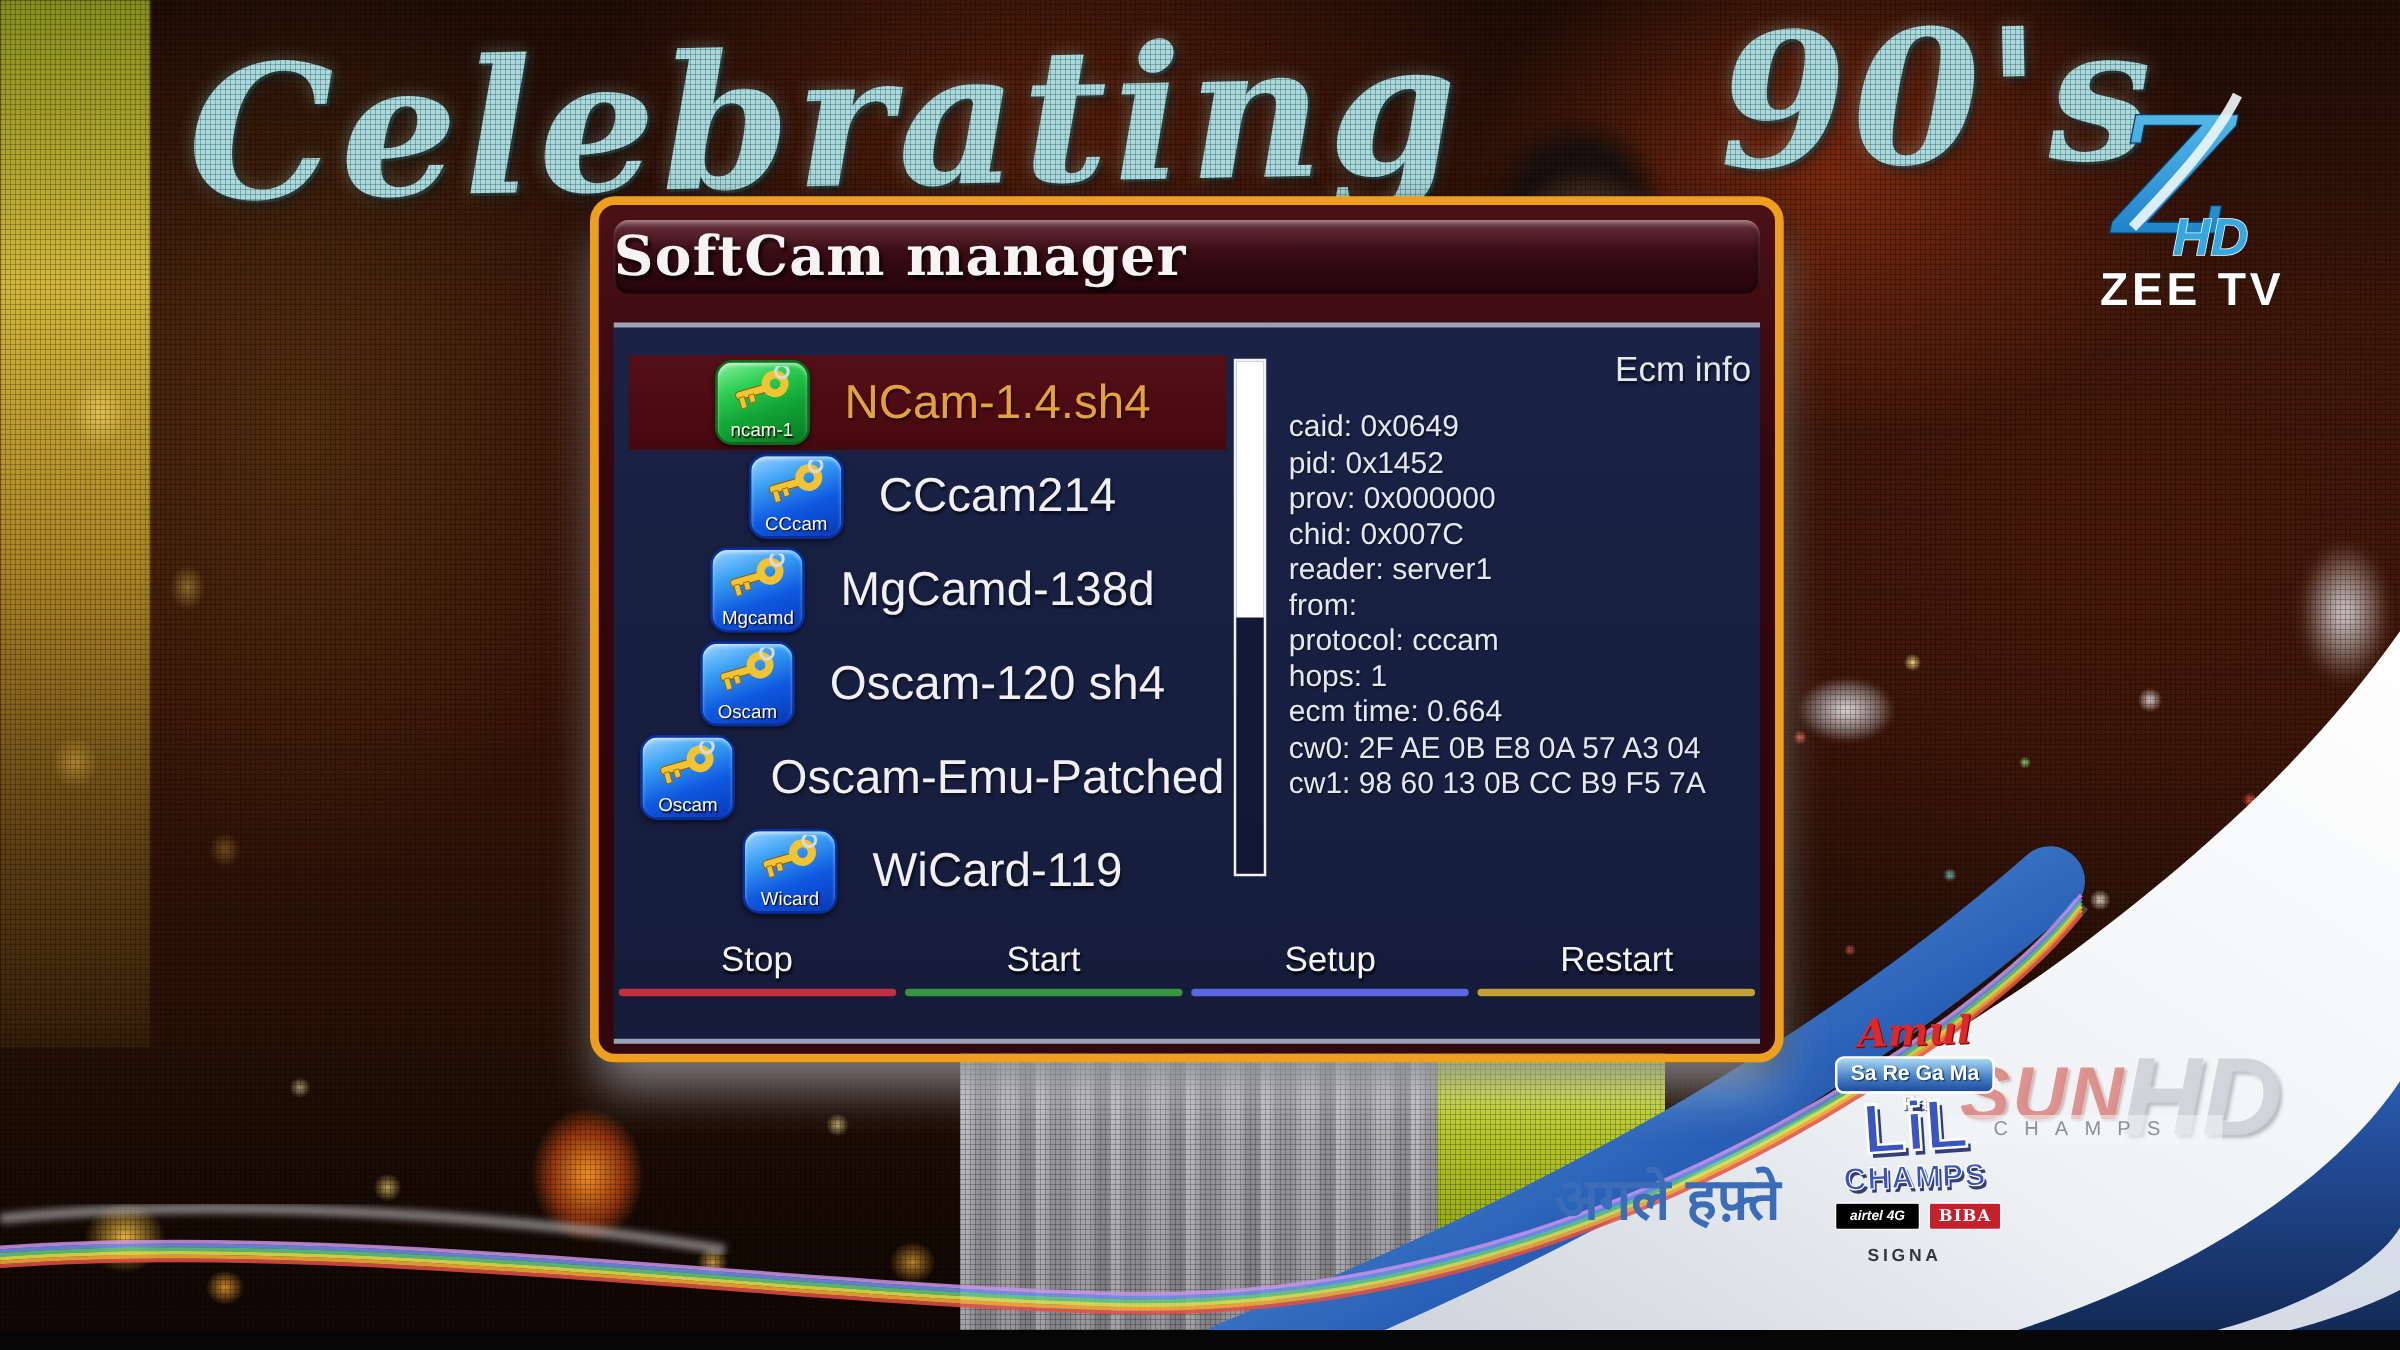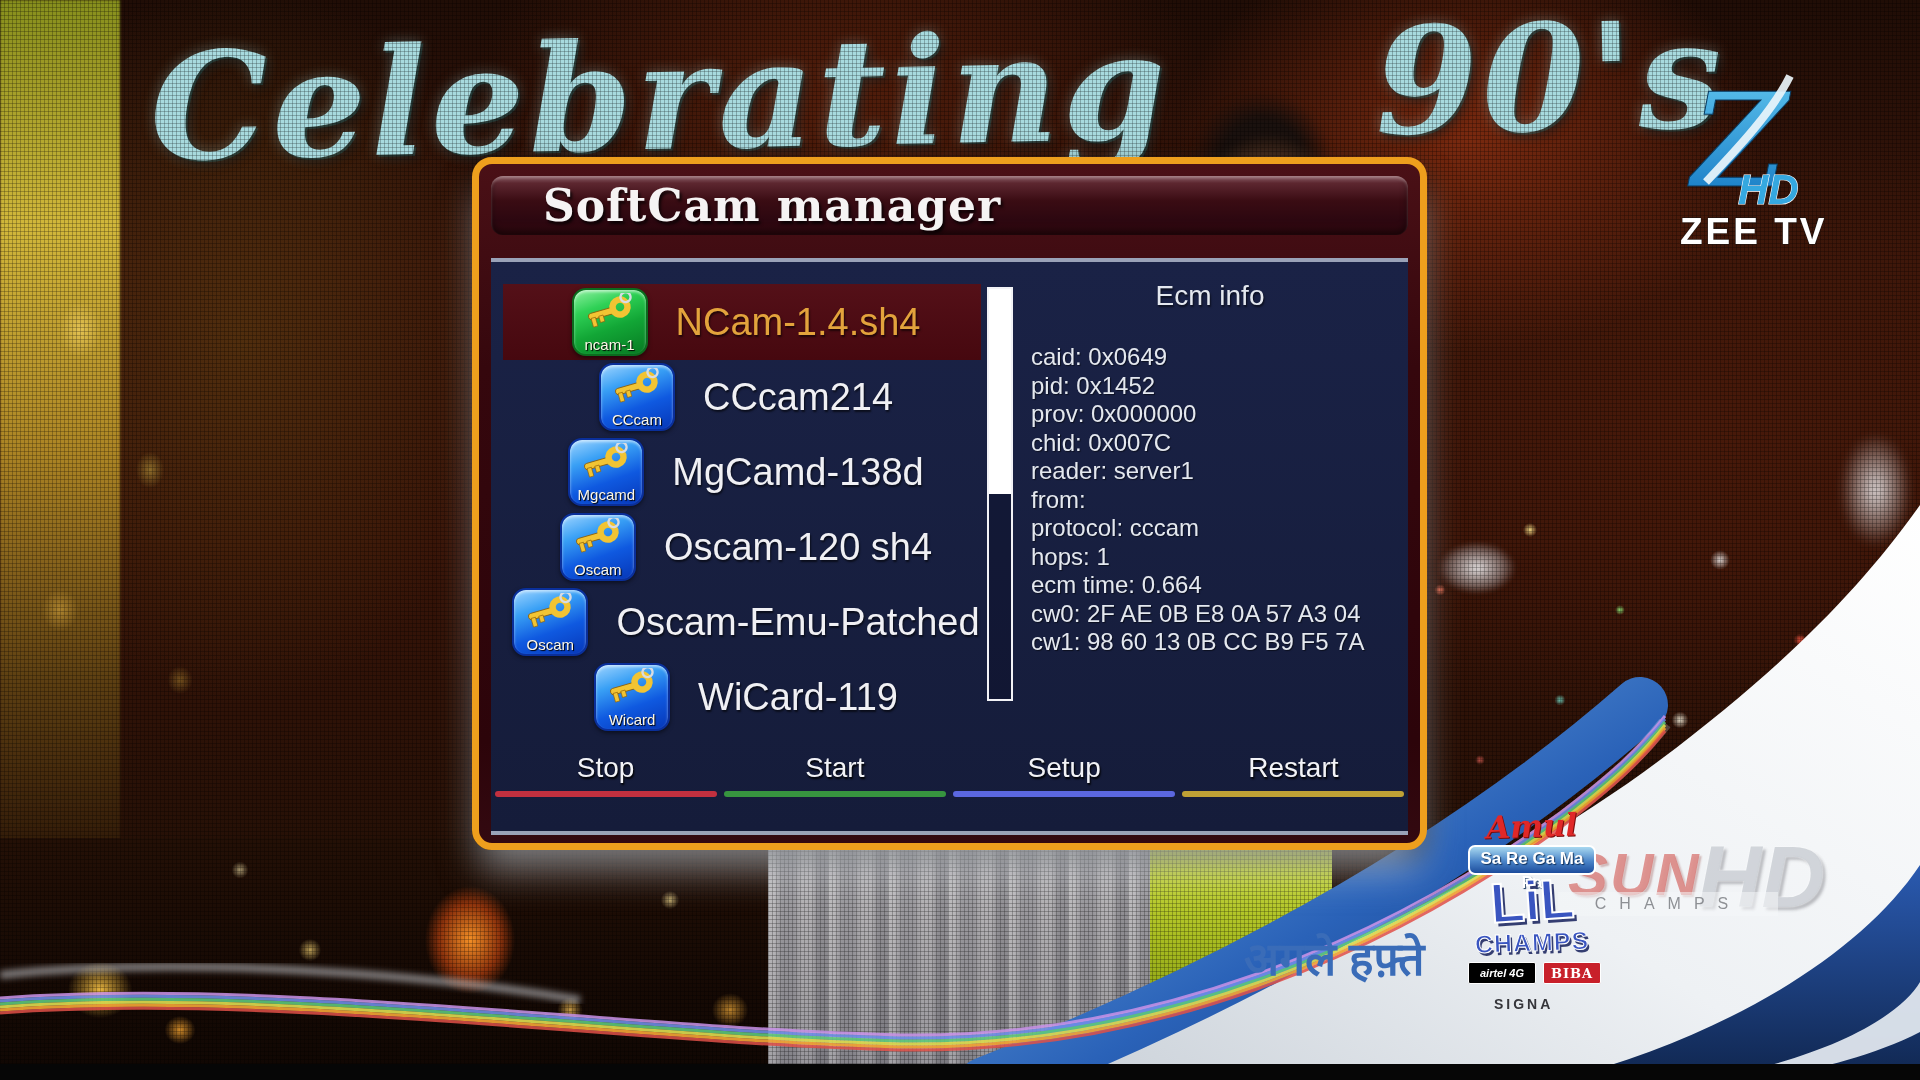--- a/index.html
+++ b/index.html
@@ -98,42 +98,42 @@
   .next-week{left:1244px;top:926px;z-index:5;font-size:46px;font-weight:bold;color:#3a6cb8;}
 
   
   .dialog{left:472px;top:157px;width:955px;height:693px;z-index:10;box-sizing:border-box;
     border:7px solid #ee9f1d;border-radius:20px;
     background:linear-gradient(180deg,#4a1016,#35070d 30%,#2c040a 85%,#330910);
     box-shadow:0 26px 38px -6px rgba(215,220,228,.55),0 10px 24px rgba(0,0,0,.55);}
   .titlebar{position:absolute;left:12px;right:12px;top:12px;height:59px;border-radius:12px;
     background:linear-gradient(180deg,#8c626a 0%,#5d2730 12%,#3a0c13 42%,#2c0710 75%,#33080f 100%);
     box-shadow:inset 0 2px 3px rgba(255,225,225,.3),inset 0 -4px 7px rgba(0,0,0,.55);}
-  .title-text{display:block;padding-left:52px;line-height:60px;font-family:"DejaVu Serif",serif;
+  .title-text{display:block;line-height:60px;font-family:"DejaVu Serif",serif;
     font-weight:bold;font-size:44px;color:#f5f3f3;text-shadow:2px 3px 3px rgba(0,0,0,.75);letter-spacing:1px;}
   .panel{position:absolute;left:12px;right:12px;top:94px;height:569px;
     border-top:4px solid #9aa2b8;border-bottom:4px solid #9aa2b8;
     background:linear-gradient(180deg,#1a2246,#151c3a);}
   .row{position:absolute;left:12px;width:478px;height:76px;display:flex;align-items:center;justify-content:center;}
   .row.selected{background:linear-gradient(180deg,#541018,#46080f);}
   .row-label{margin-left:28px;font-size:38px;color:#f0f0f4;text-shadow:1px 2px 2px rgba(0,0,0,.6);white-space:nowrap;}
   .row.selected .row-label{color:#e3a33c;}
   .cam-icon{position:relative;margin-left:8px;width:72px;height:64px;border-radius:14px;flex:none;}
   .cam-icon.green{background:linear-gradient(160deg,#8ef0a0 0%,#2fd156 28%,#12a636 58%,#077a22 100%);
     border:2px solid #0b6b1e;box-shadow:inset 0 2px 3px rgba(255,255,255,.55),0 2px 4px rgba(0,0,0,.5);}
   .cam-icon.blue{background:linear-gradient(160deg,#9ed4ff 0%,#39a0f5 30%,#0f59e0 62%,#0637b8 100%);
     border:2px solid #0a2f9a;box-shadow:inset 0 2px 3px rgba(255,255,255,.55),0 2px 4px rgba(0,0,0,.5);}
   .cam-key{position:absolute;top:3px;left:50%;transform:translateX(-50%);}
   .cam-label{position:absolute;bottom:1px;left:0;width:100%;text-align:center;font-size:15px;
     color:#fdf8e8;text-shadow:1px 1px 1px #000;}
   .scrollbar{position:absolute;left:496px;top:25px;width:26px;height:414px;box-sizing:border-box;
     border:2px solid #f2f2f6;background:rgba(8,12,34,.35);}
   .scroll-thumb{width:100%;height:50%;background:#fff;}
   .ecm{position:absolute;left:528px;top:18px;width:382px;color:#e4e8ef;}
-  .ecm-title{text-align:center;font-size:28px;margin-bottom:31px;text-shadow:1px 2px 2px rgba(0,0,0,.6);}
+  .ecm-title{text-align:right;font-size:28px;margin-bottom:16px;text-shadow:1px 2px 2px rgba(0,0,0,.6);}
   .ecm-line{padding-left:12px;font-size:24px;line-height:28.5px;white-space:nowrap;text-shadow:1px 1px 1px rgba(0,0,0,.5);}
   .btnbar{position:absolute;left:0;right:0;top:484px;height:72px;display:flex;}
   .btn{flex:1;display:flex;flex-direction:column;align-items:center;justify-content:flex-start;padding-top:6px;}
   .btn-label{font-size:28px;color:#f2f3f7;text-shadow:1px 2px 2px #000;}
   .ul{width:222px;height:6px;border-radius:3px;margin-top:7px;}
 </style>
 </head>
 <body>
 
 <div class="stage">

